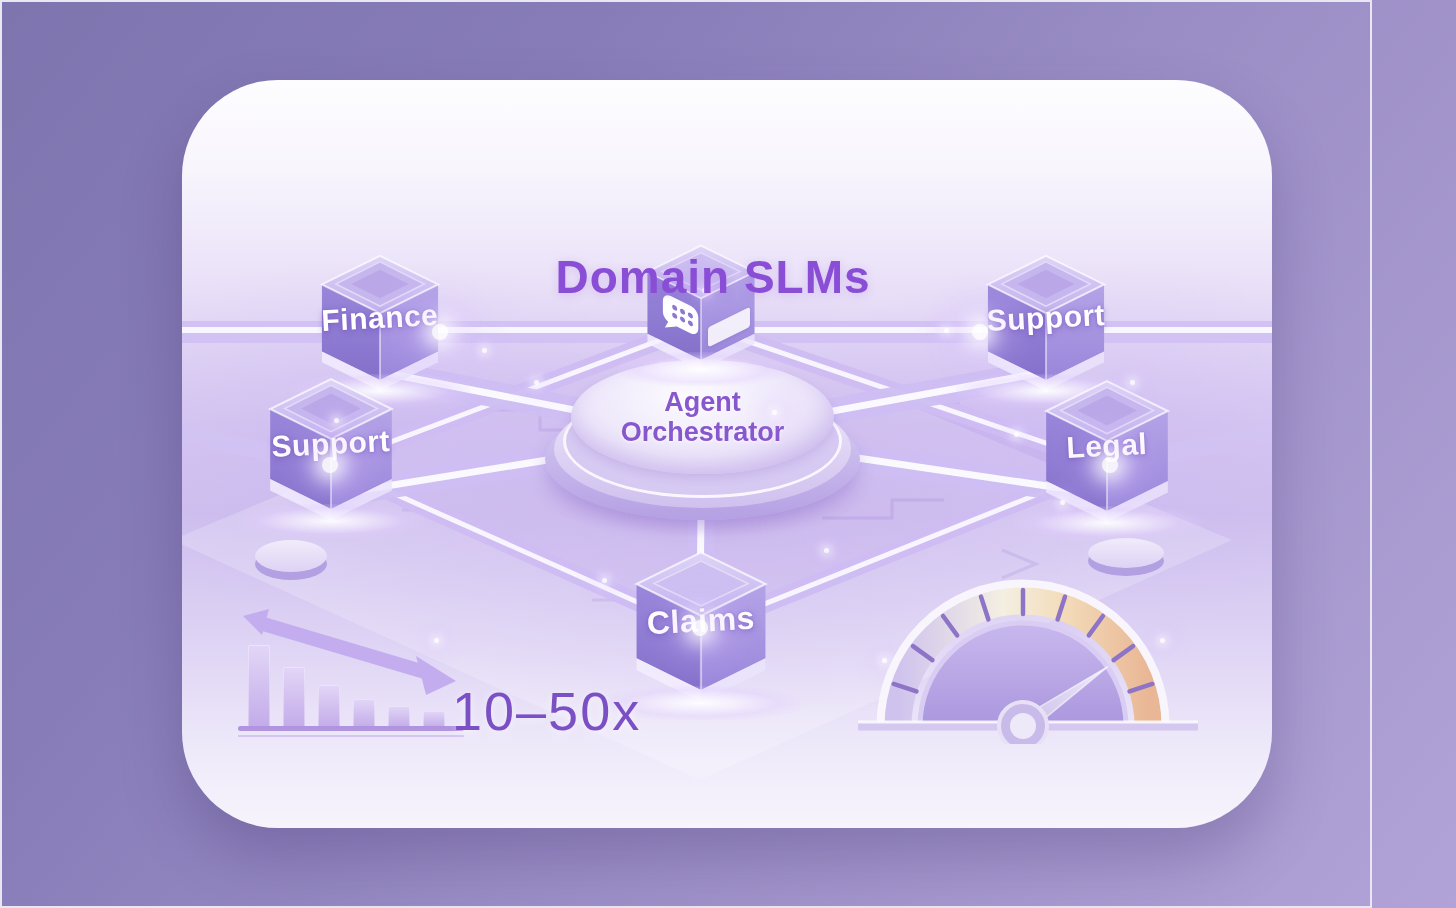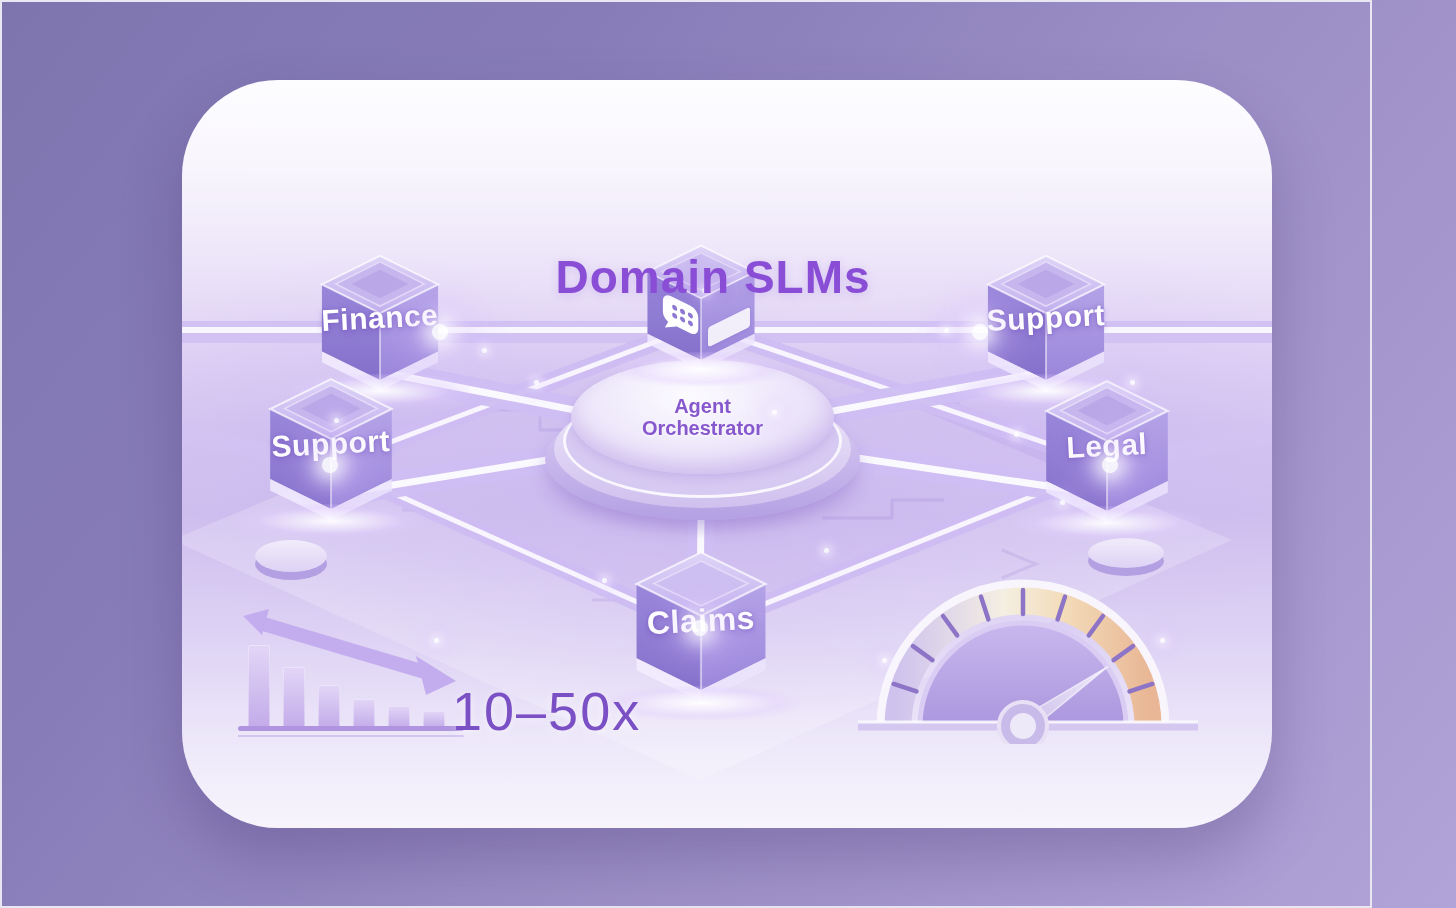--- a/index.html
+++ b/index.html
@@ -44,21 +44,21 @@
   .podium-base{position:absolute;left:0;top:38px;width:315px;height:122px;border-radius:50%;
     background:linear-gradient(180deg,#dcd1f5,#b4a0e3);box-shadow:0 8px 16px rgba(120,85,190,.25);}
   .podium-mid{position:absolute;left:9px;top:30px;width:297px;height:118px;border-radius:50%;
     background:linear-gradient(180deg,#efe9fb,#cfc0ee);}
   .podium-ring{position:absolute;left:18px;top:24px;width:279px;height:114px;border-radius:50%;
     background:#d6c9f2;border:3px solid rgba(255,255,255,.85);box-sizing:border-box;}
   .podium-top{position:absolute;left:26px;top:0;width:263px;height:114px;border-radius:50%;
     background:radial-gradient(ellipse at 45% 32%,#fcfbff 0%,#ece5fa 55%,#d2c3f1 100%);
     box-shadow:inset 0 -10px 20px rgba(140,100,210,.22),0 4px 10px rgba(130,95,200,.18);
     display:flex;align-items:center;justify-content:center;}
-  .podium-label{font-size:20px;font-weight:bold;color:#8757cd;text-align:center;line-height:1.12;
+  .podium-label{font-size:27px;font-weight:bold;color:#8757cd;text-align:center;line-height:1.12;
     text-shadow:0 1px 3px rgba(255,255,255,.8);}
   
   .cube{position:absolute;z-index:4;}
   .cube svg{display:block;overflow:visible;}
   .cube-label{position:absolute;left:-14%;right:-14%;top:45%;transform:translateY(-50%) rotate(-3deg);
     text-align:center;font-weight:bold;color:#fff;font-size:30px;letter-spacing:.5px;
     text-shadow:0 2px 6px rgba(110,70,185,.55),0 0 2px rgba(120,80,190,.5);}
   .cube-glow{position:absolute;left:-20%;bottom:-10px;width:140%;height:34px;
     background:radial-gradient(ellipse at center,rgba(255,255,255,.95),rgba(226,205,255,.35) 55%,transparent 78%);}
   .chat-icon-wrap{position:absolute;left:13%;top:38%;width:40%;transform:skewY(26deg);}

